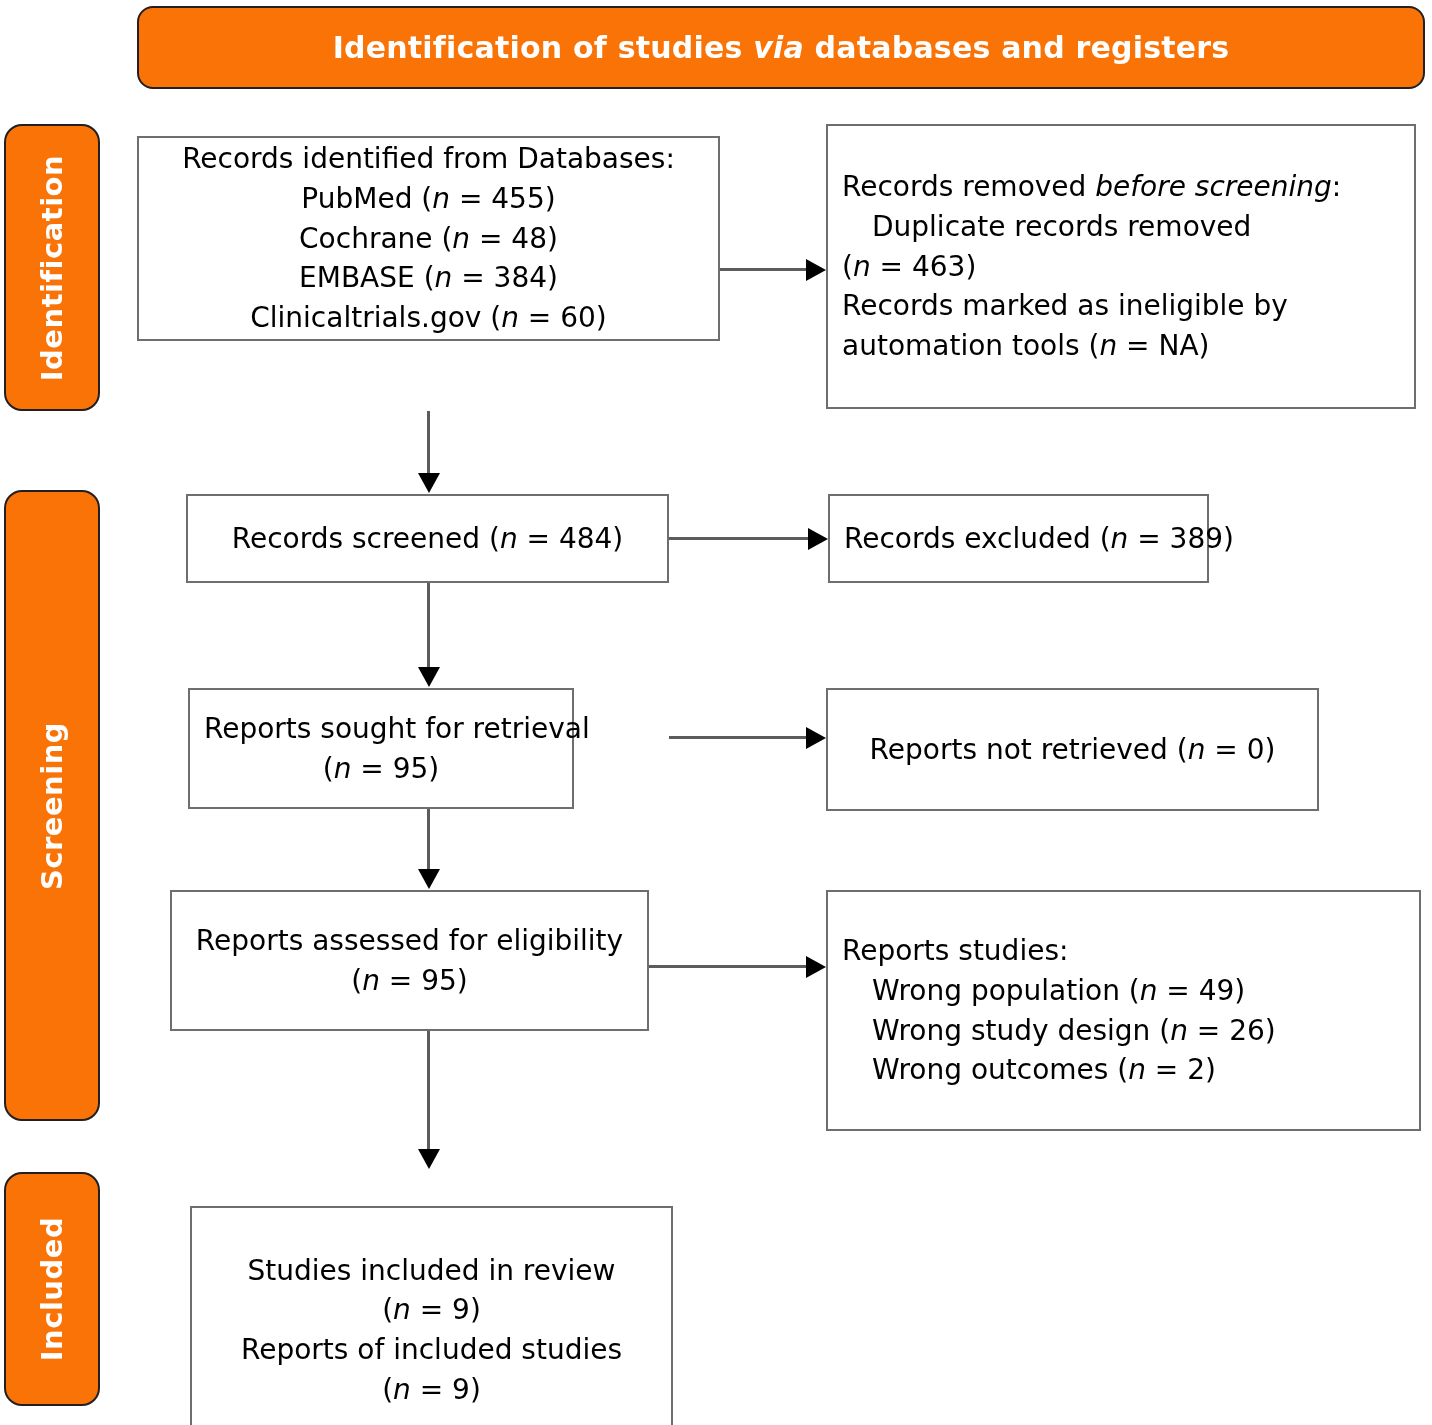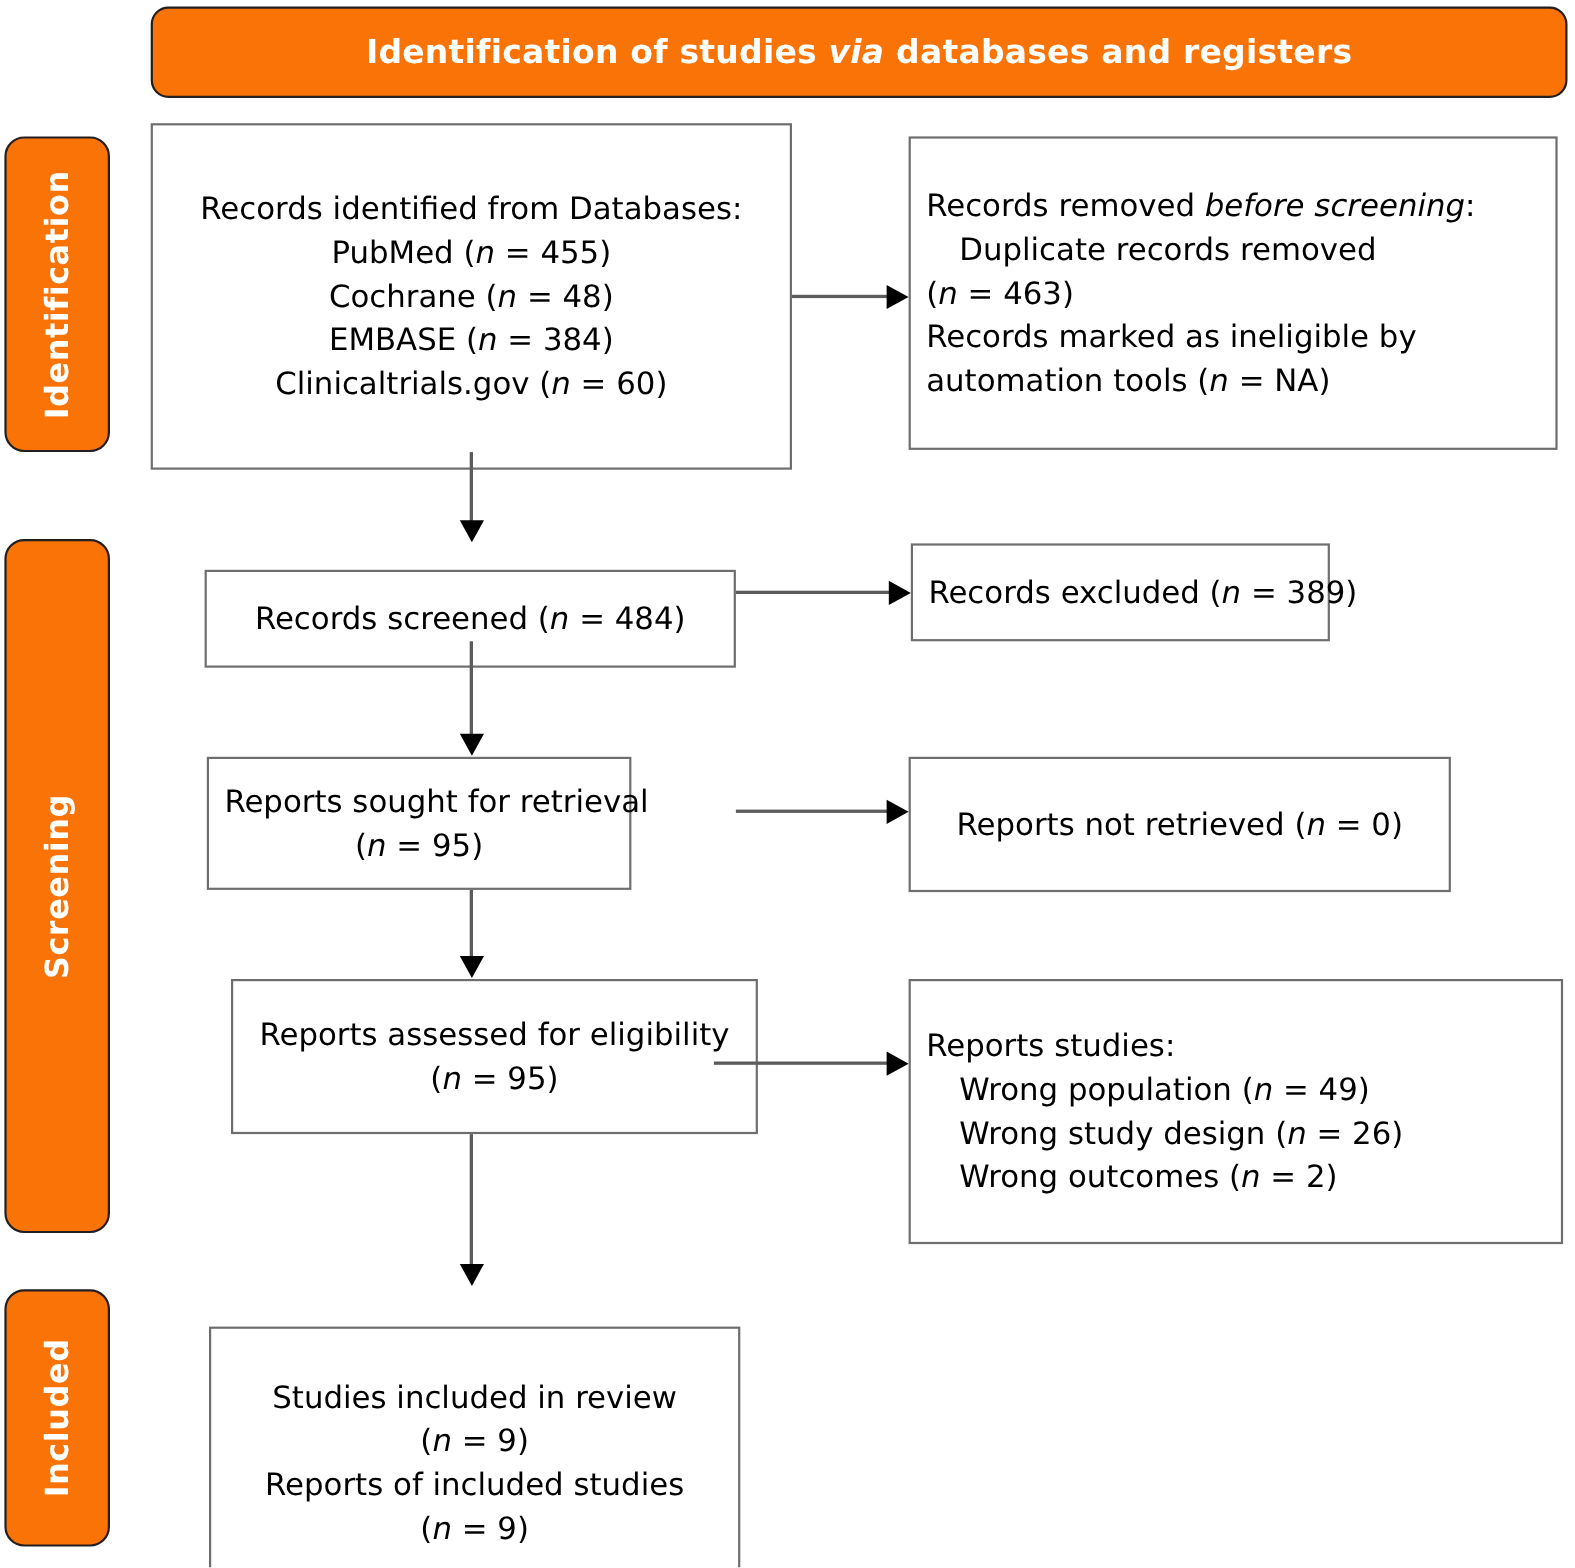--- a/index.html
+++ b/index.html
@@ -66,21 +66,21 @@
   }
   .box .inner{padding:0 14px;}
   .box.center .inner{text-align:center;}
   .box.left .inner{text-align:left;}
   .ln{display:block;white-space:nowrap;}
   .ln.indent{padding-left:30px;}
   .ital{font-style:italic;}
   .nital{font-style:italic;}
 
   
-  #box-identified    {left:137px; top:112px;  width:583px;  height:315px;}
+  #box-identified    {left:137px; top:136px;  width:583px;  height:205px;}
   #box-removed       {left:826px; top:124px;  width:590px;  height:285px;}
   #box-screened      {left:186px; top:494px;  width:483px;  height:89px;}
   #box-rec-excluded  {left:828px; top:494px;  width:381px;  height:89px;}
   #box-sought        {left:188px; top:688px;  width:386px;  height:121px;}
   #box-not-retrieved {left:826px; top:688px;  width:493px;  height:123px;}
   #box-assessed      {left:170px; top:890px;  width:479px;  height:141px;}
   #box-rep-excluded  {left:826px; top:890px;  width:595px;  height:241px;}
   #box-included      {left:190px; top:1170px; width:483px;  height:248px;}
 
   
@@ -178,21 +178,21 @@
   <div class="box left" id="box-removed" style="border-color: rgb(110, 110, 110);">
     <div class="inner">
         <span class="ln">Records removed <span class="ital">before screening</span>:</span>
         <span class="ln indent">Duplicate records removed</span>
         <span class="ln">(<span class="nital">n</span> = 463)</span>
         <span class="ln">Records marked as ineligible by</span>
         <span class="ln">automation tools (<span class="nital">n</span> = NA)</span>
       </div>
   </div>
 
-  <div class="box center" id="box-screened" style="border-color: rgb(110, 110, 110); margin-top: 24px;">
+  <div class="box center" id="box-screened" style="border-color: rgb(110, 110, 110);">
     <div class="inner">
         <span class="ln">Records screened (<span class="nital">n</span> = 484)</span>
       </div>
   </div>
 
   <div class="box center" id="box-rec-excluded" style="border-color: rgb(110, 110, 110);">
     <div class="inner">
         <span class="ln">Records excluded (<span class="nital">n</span> = 389)</span>
       </div>
   </div>
@@ -203,21 +203,21 @@
         <span class="ln">(<span class="nital">n</span> = 95)</span>
       </div>
   </div>
 
   <div class="box center" id="box-not-retrieved" style="border-color: rgb(110, 110, 110);">
     <div class="inner">
         <span class="ln">Reports not retrieved (<span class="nital">n</span> = 0)</span>
       </div>
   </div>
 
-  <div class="box center" id="box-assessed" style="border-color: rgb(110, 110, 110); margin-left: 40px;">
+  <div class="box center" id="box-assessed" style="border-color: rgb(110, 110, 110);">
     <div class="inner">
         <span class="ln">Reports assessed for eligibility</span>
         <span class="ln">(<span class="nital">n</span> = 95)</span>
       </div>
   </div>
 
   <div class="box left" id="box-rep-excluded" style="border-color: rgb(110, 110, 110);">
     <div class="inner">
         <span class="ln">Reports studies:</span>
         <span class="ln indent">Wrong population (<span class="nital">n</span> = 49)</span>

